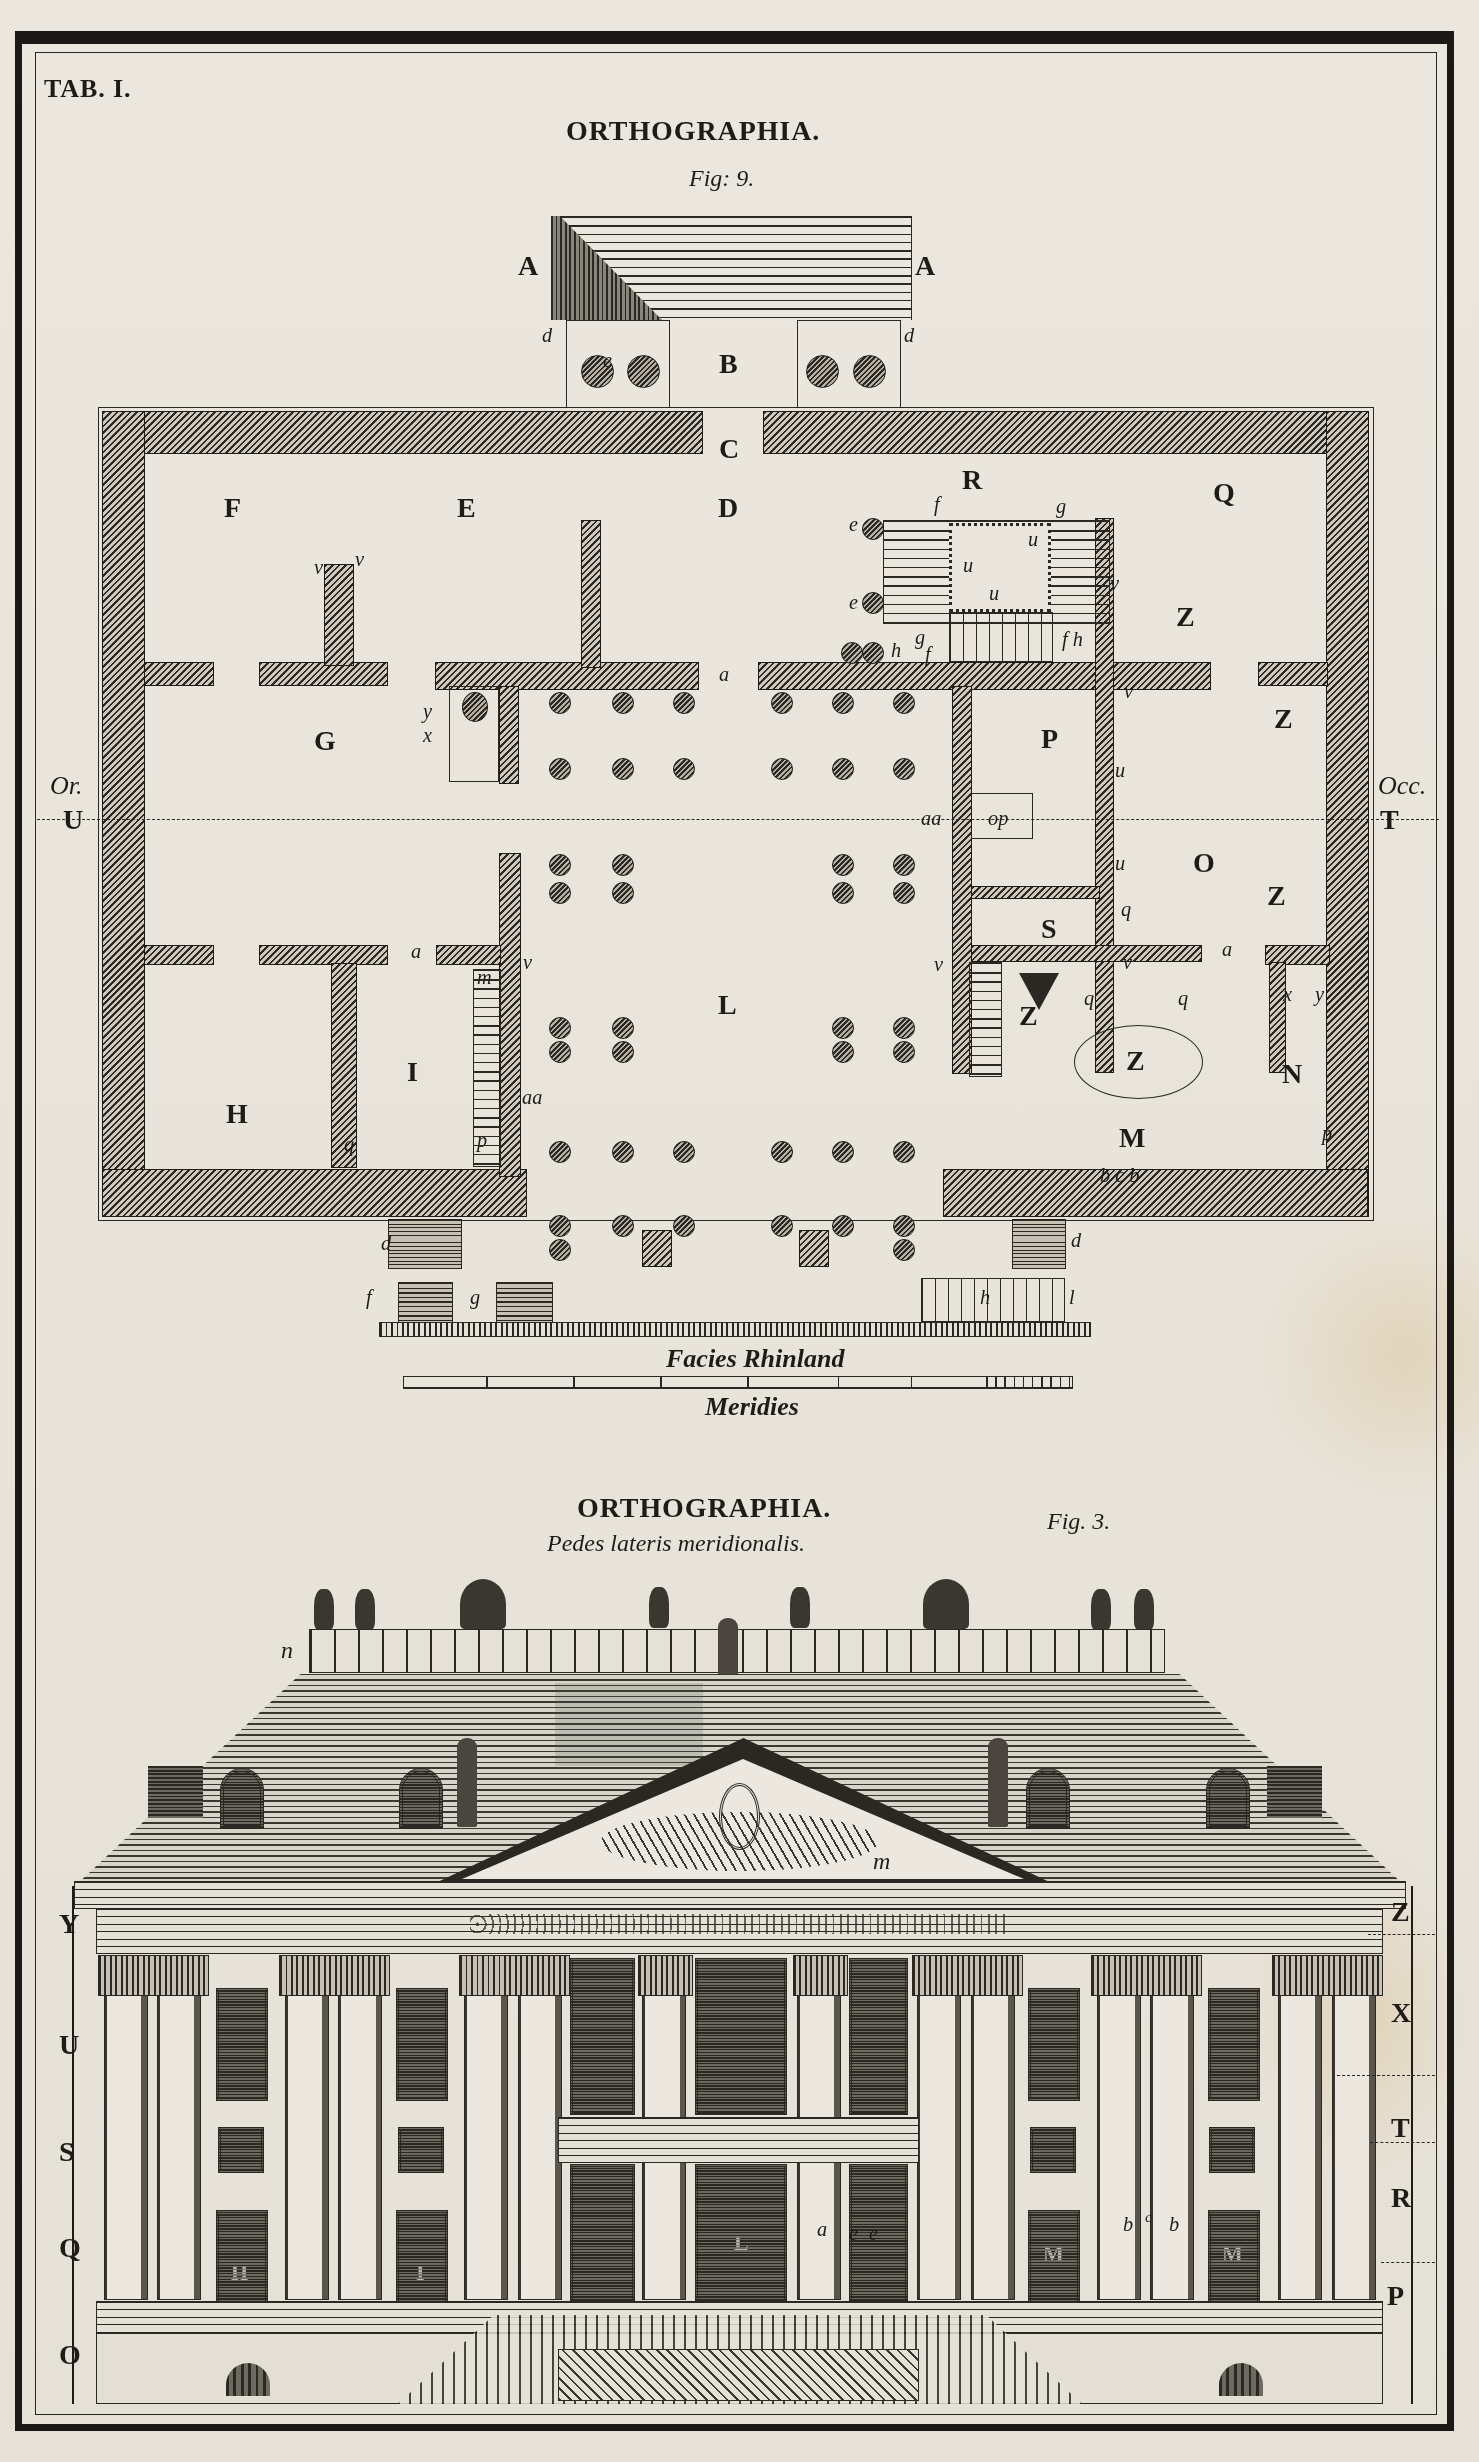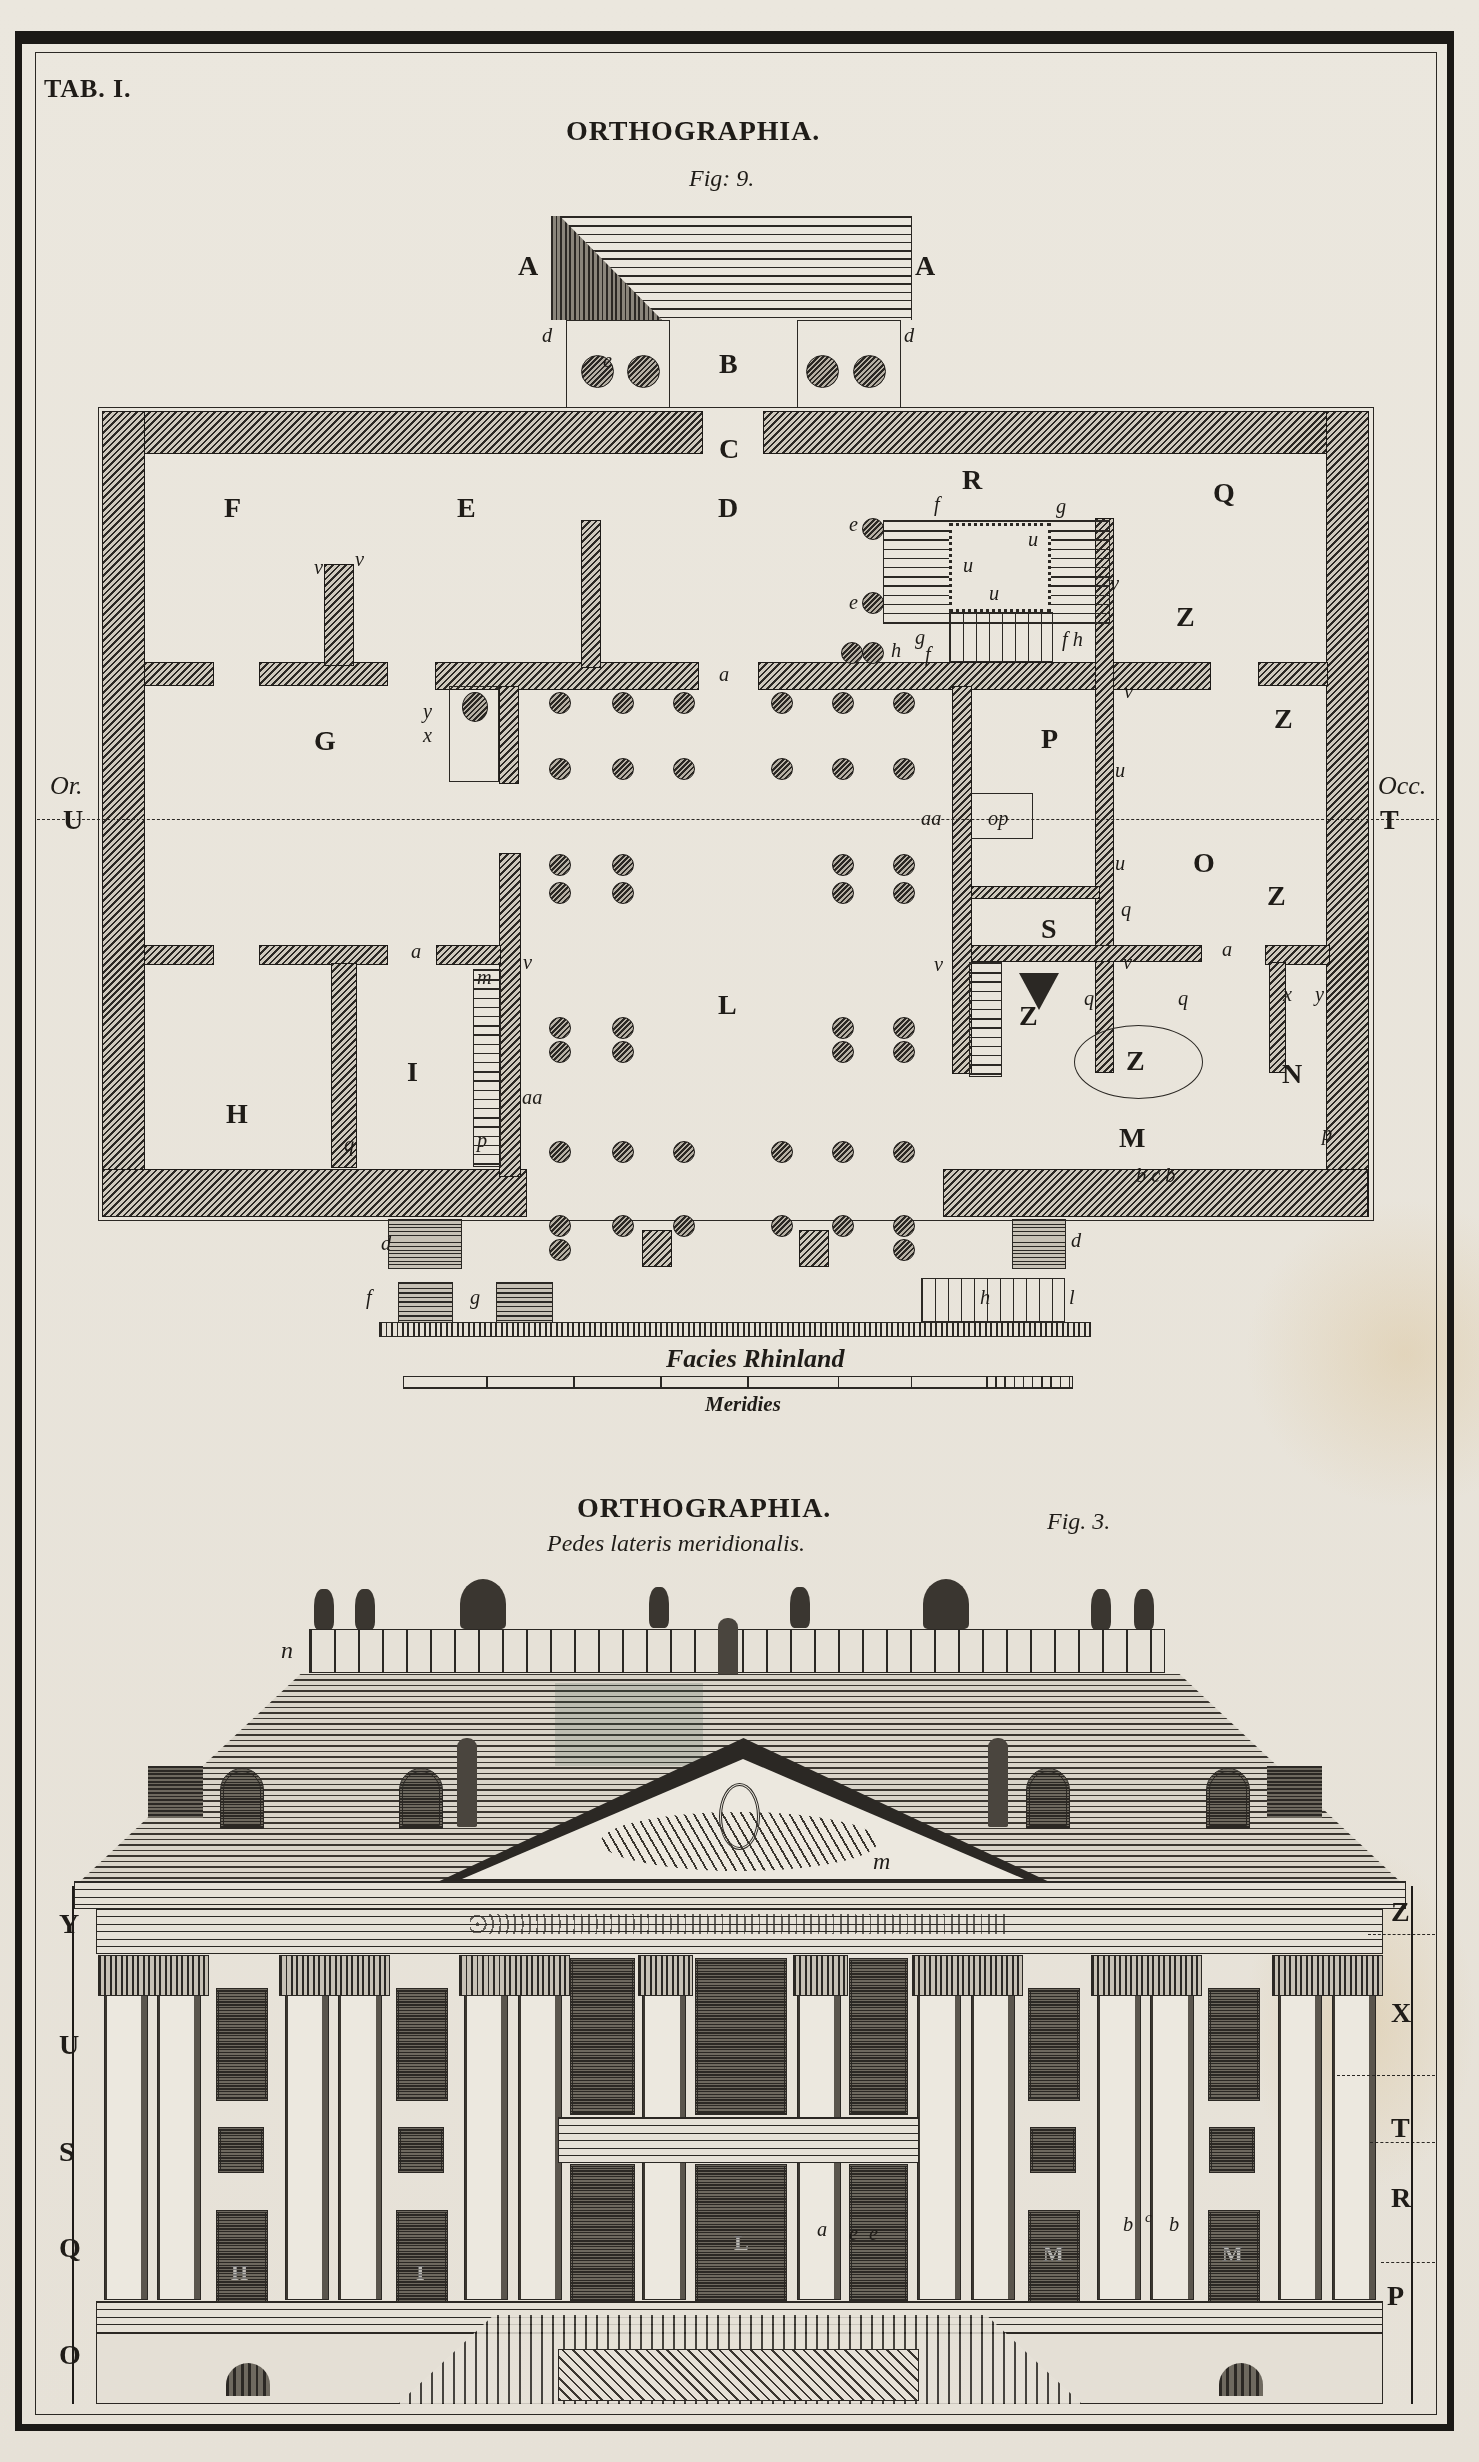--- a/index.html
+++ b/index.html
@@ -200,21 +200,21 @@
   <div class="sm" style="left:1124px;top:681px;">v</div>
   <div class="sm" style="left:934px;top:954px;">v</div>
   <div class="sm" style="left:1123px;top:952px;">v</div>
   <div class="sm" style="left:1222px;top:939px;">a</div>
   <div class="sm" style="left:1121px;top:899px;">q</div>
   <div class="sm" style="left:1084px;top:988px;">q</div>
   <div class="sm" style="left:1178px;top:988px;">q</div>
   <div class="sm" style="left:1283px;top:984px;">x</div>
   <div class="sm" style="left:1315px;top:984px;">y</div>
   <div class="sm" style="left:1322px;top:1123px;">p</div>
-  <div class="sm" style="left:1100px;top:1165px;margin-left:36px;">b c b</div>
+  <div class="sm" style="left:1100px;top:1165px;">b c b</div>
   <div class="abs" style="left:1019px;top:973px;width:0;height:0;border-left:20.3px solid transparent;border-right:20.3px solid transparent;border-top:37px solid #2b2824;"></div>
   <div class="stairs" style="left:969px;top:962px;width:33px;height:115px;"></div>
 
   <div class="sm" style="left:411px;top:941px;">a</div>
   <div class="sm" style="left:523px;top:952px;">v</div>
   <div class="sm" style="left:477px;top:967px;">m</div>
   <div class="sm" style="left:477px;top:1130px;">p</div>
   <div class="sm" style="left:522px;top:1087px;">aa</div>
   <div class="sm" style="left:344px;top:1134px;">q</div>
   <div class="stairs" style="left:473px;top:969px;width:28px;height:198px;"></div>
@@ -229,21 +229,21 @@
   <div class="sm" style="left:366px;top:1287px;">f</div>
   <div class="sm" style="left:470px;top:1287px;">g</div>
   <div class="sm" style="left:980px;top:1287px;">h</div>
   <div class="sm" style="left:1069px;top:1287px;">l</div>
   <div class="abs" style="left:379px;top:1322px;width:712px;height:15px;background:repeating-linear-gradient(90deg,#2b2824 0 1.8px,#e6e1d7 1.8px 5.5px);border:1.8px solid #2b2824;box-sizing:border-box;"></div>
 
   <div class="txt ital" style="left:666px;top:1346px;font-size:26px;font-weight:bold;">Facies Rhinland</div>
   <div class="abs" style="left:403px;top:1376px;width:436px;height:13px;border:1.8px solid #2b2824;border-bottom-width:2.8px;box-sizing:border-box;background:linear-gradient(90deg,transparent 0 19%,#2b2824 19% 19.4%,transparent 19.4% 39%,#2b2824 39% 39.4%,transparent 39.4% 59%,#2b2824 59% 59.4%,transparent 59.4% 79%,#2b2824 79% 79.4%,transparent 79.4%);"></div>
   <div class="abs" style="left:838px;top:1376px;width:150px;height:13px;border:1.8px solid #2b2824;border-bottom-width:2.8px;border-left:none;box-sizing:border-box;background:linear-gradient(90deg,transparent 0 49%,#2b2824 49% 50%,transparent 50%);"></div>
   <div class="abs" style="left:986px;top:1376px;width:87px;height:13px;border:1.8px solid #2b2824;border-bottom-width:2.8px;border-left:none;box-sizing:border-box;background:repeating-linear-gradient(90deg,#2b2824 0 1.4px,transparent 1.4px 9.2px);"></div>
-  <div class="txt ital" style="left:705px;top:1394px;font-size:21px;font-weight:bold;">Meridies</div>
+  <div class="txt ital" style="left:705px;top:1394px;font-size:26px;font-weight:bold;">Meridies</div>
 
   <div class="txt caps" style="left:577px;top:1494px;font-size:28px;">ORTHOGRAPHIA.</div>
   <div class="txt ital" style="left:547px;top:1531px;font-size:24px;">Pedes lateris meridionalis.</div>
   <div class="txt ital" style="left:1047px;top:1509px;font-size:24px;">Fig. 3.</div>
 
   <div>
     <div class="urn" style="left:314px;top:1589px;"></div>
       <div class="urn" style="left:355px;top:1589px;"></div>
     <div class="urn" style="left:460px;top:1579px;width:46px;height:50px;border-radius:50% 50% 10% 10%;"></div>
     <div class="urn" style="left:649px;top:1587px;"></div>

